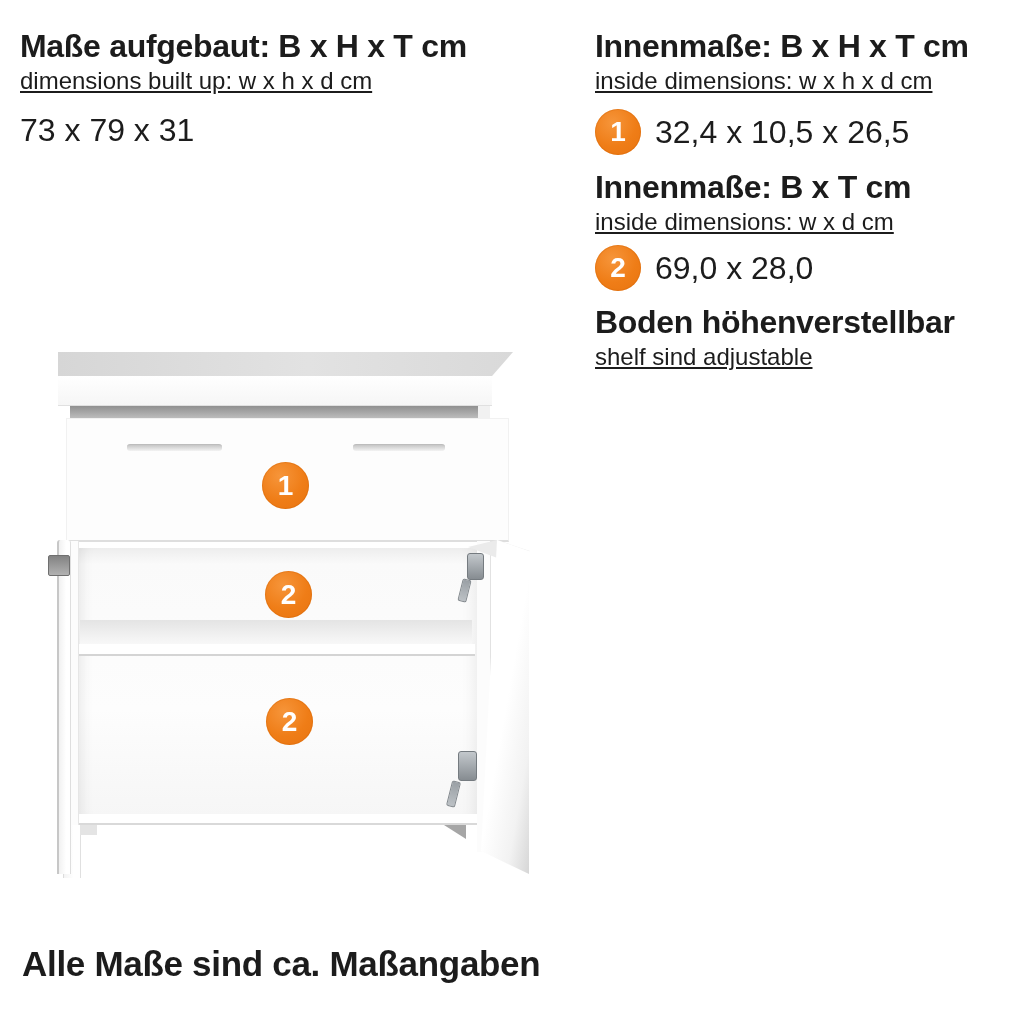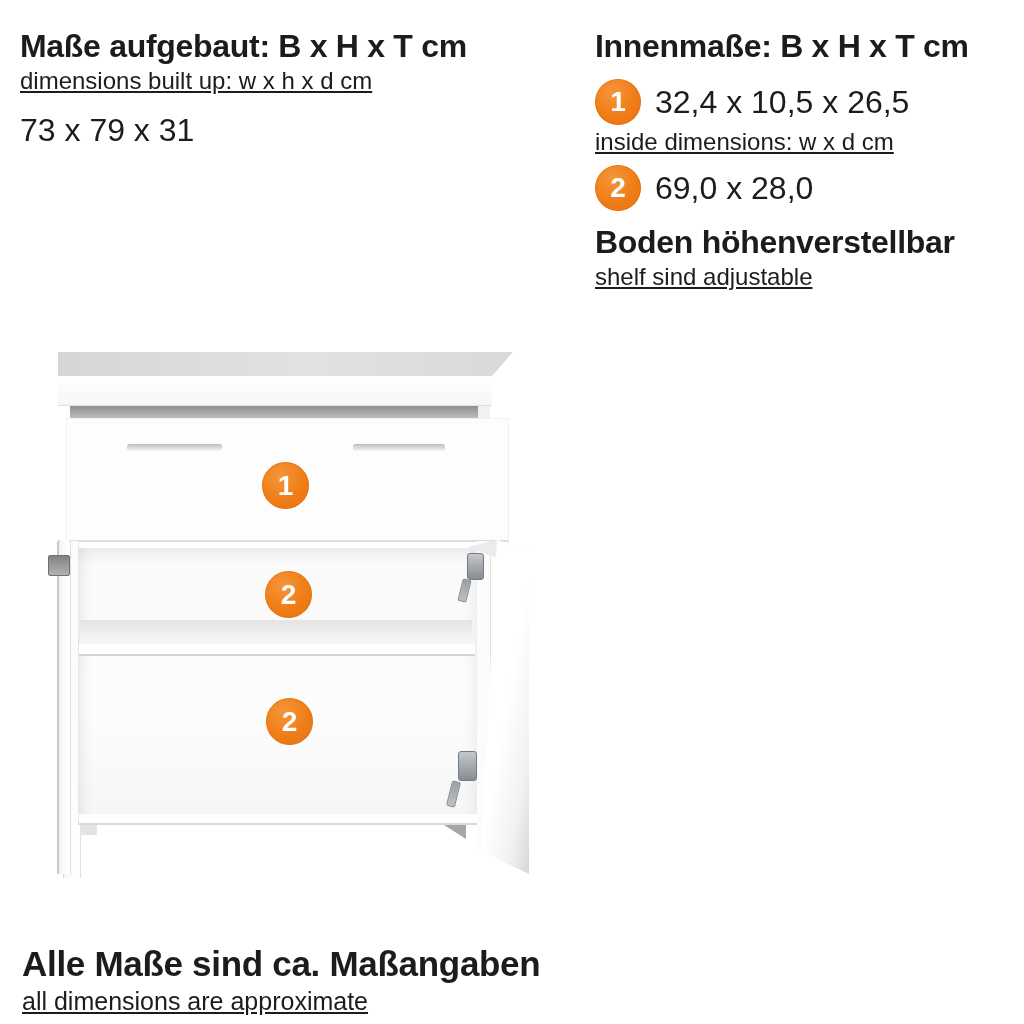--- a/index.html
+++ b/index.html
@@ -97,24 +97,26 @@
 <div class="stage">
 
   <div class="abs" style="left:20px;top:28px;">
     <div class="t-big">Maße aufgebaut: B x H x T cm</div>
     <div class="t-sub">dimensions built up: w x h x d cm</div>
     <div class="t-val mt18">73 x 79 x 31</div>
   </div>
 
   <div class="abs" style="left:595px;top:28px;">
     <div class="t-big">Innenmaße: B x H x T cm</div>
+    <div class="t-sub">inside dimensions: w x h x d cm</div>
     <div class="badge-row mt15">
       <div class="badge badge-sm">1</div>
       <div class="t-val">32,4 x 10,5 x 26,5</div>
     </div>
+    <div class="t-big mt14">Innenmaße: B x T cm</div>
     <div class="t-sub">inside dimensions: w x d cm</div>
     <div class="badge-row mt10">
       <div class="badge badge-sm">2</div>
       <div class="t-val">69,0 x 28,0</div>
     </div>
     <div class="t-big mt13">Boden höhenverstellbar</div>
     <div class="t-sub">shelf sind adjustable</div>
   </div>
 
   <div>
@@ -152,16 +154,15 @@
       <div class="arm"></div>
     </div>
 
     <div class="abs badge badge-fig badge-drawer">1</div>
     <div class="abs badge badge-fig badge-up">2</div>
     <div class="abs badge badge-fig badge-low">2</div>
   </div>
 
   <div class="abs" style="left:22px;top:944px;">
     <div class="t-big" style="font-size:35px;line-height:40px;">Alle Maße sind ca. Maßangaben</div>
-    <div class="t-sub" style="font-size:25px;margin-top:4px;">all dimensions are approximate</div>
   </div>
 
 </div>
 
 </body></html>

